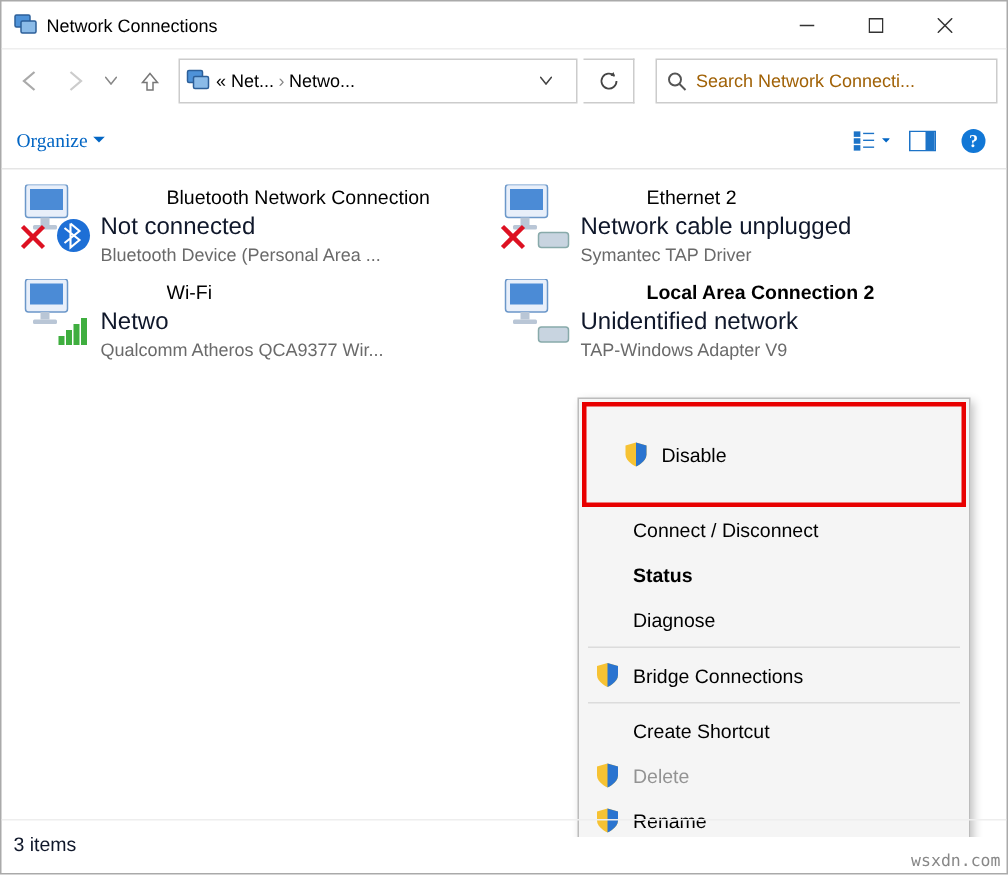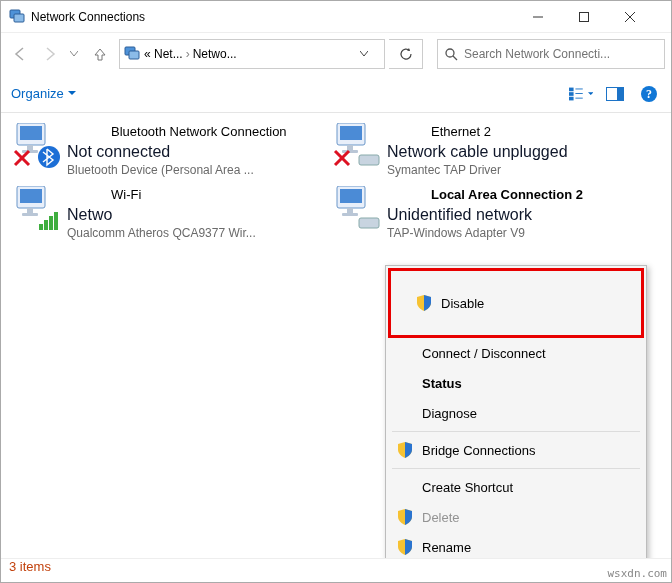--- a/index.html
+++ b/index.html
@@ -46,28 +46,28 @@
   .addr-seg { color:#000; white-space:nowrap; }
   .addr-sep { padding: 0 3px; color:#888; }
   .addr-spacer { flex:1; }
   .addr-drop { width:20px; text-align:center; color:#333; }
   .refresh {
     width: 34px; height: 30px; border: 1px solid #ccc; border-left:none;
     display:flex;align-items:center;justify-content:center; color:#333;
   }
   .searchbox {
     margin-left: 10px; width: 228px; border:1px solid #ccc; height:30px; display:flex; align-items:center; padding:12px 6px;
-    color:#737373;
+    color:#a16207;
   }
   .searchbox .search-icon { margin-right:6px; color:#555; }
   
   .cmdbar {
     height: 38px; display:flex; align-items:center; padding:0 10px; border-bottom:1px solid #e5e5e5;
   }
-  .organize { color:#0366c4; font-size:13px; display:flex; align-items:center; gap:4px; }
+  .organize { color:#0366c4; font-size:13px; display:flex; align-items:center; gap:4px;font-family:Liberation Serif, serif; }
   .cmdbar .spacer { flex:1; }
   .cmdbar .view-btn { width:24px; height:24px; display:flex;align-items:center;justify-content:center; margin-left:10px; color:#0366c4; }
   .cmdbar .help { color:#0d68c8; }
   
   .content { position:relative; padding:6px 6px; height:calc(100% - 32px - 42px - 38px - 24px); overflow:hidden; }
   .row { display:flex; }
   .item {
     display:flex; width: 320px; padding:4px 6px;
   }
   .item-icon { width:48px; height:46px; position:relative; flex-shrink:0; margin-right:6px; }
@@ -87,21 +87,21 @@
     font-size:13px; color:#000;
   }
   .context-menu .menu-item .shield { width:18px; height:18px; margin-right:8px; flex-shrink:0; }
   .context-menu .menu-item.no-icon { padding-left:34px; }
   .context-menu .menu-item.bold { font-weight:bold; }
   .context-menu .menu-item.disabled { color:#939393; }
   .context-menu .sep { height:1px; background:#dcdcdc; margin:3px 4px; }
   .context-menu .highlight { border:3px solid #e80000; padding:16px; }
   .context-menu .highlight .menu-item { height:32px; }
   
-  .statusbar { position:absolute; bottom:0; left:0; right:0; height:24px; padding:0 8px; display:flex; align-items:flex-start; border-top:1px solid #eee; font-size:13px; color:#c2410c; }
+  .statusbar { position:absolute; bottom:12px; left:0; right:0; height:24px; padding:0 8px; display:flex; align-items:flex-end; border-top:1px solid #eee; font-size:13px; color:#0f172a; }
   
   .watermark { position:absolute; right:4px; bottom:2px; font-size:11px; color:#888; font-family: monospace; }
   
   svg { display:block; }
 </style>
 </head>
 <body>
 
 <div class="titlebar">
   <span class="title-icon">

